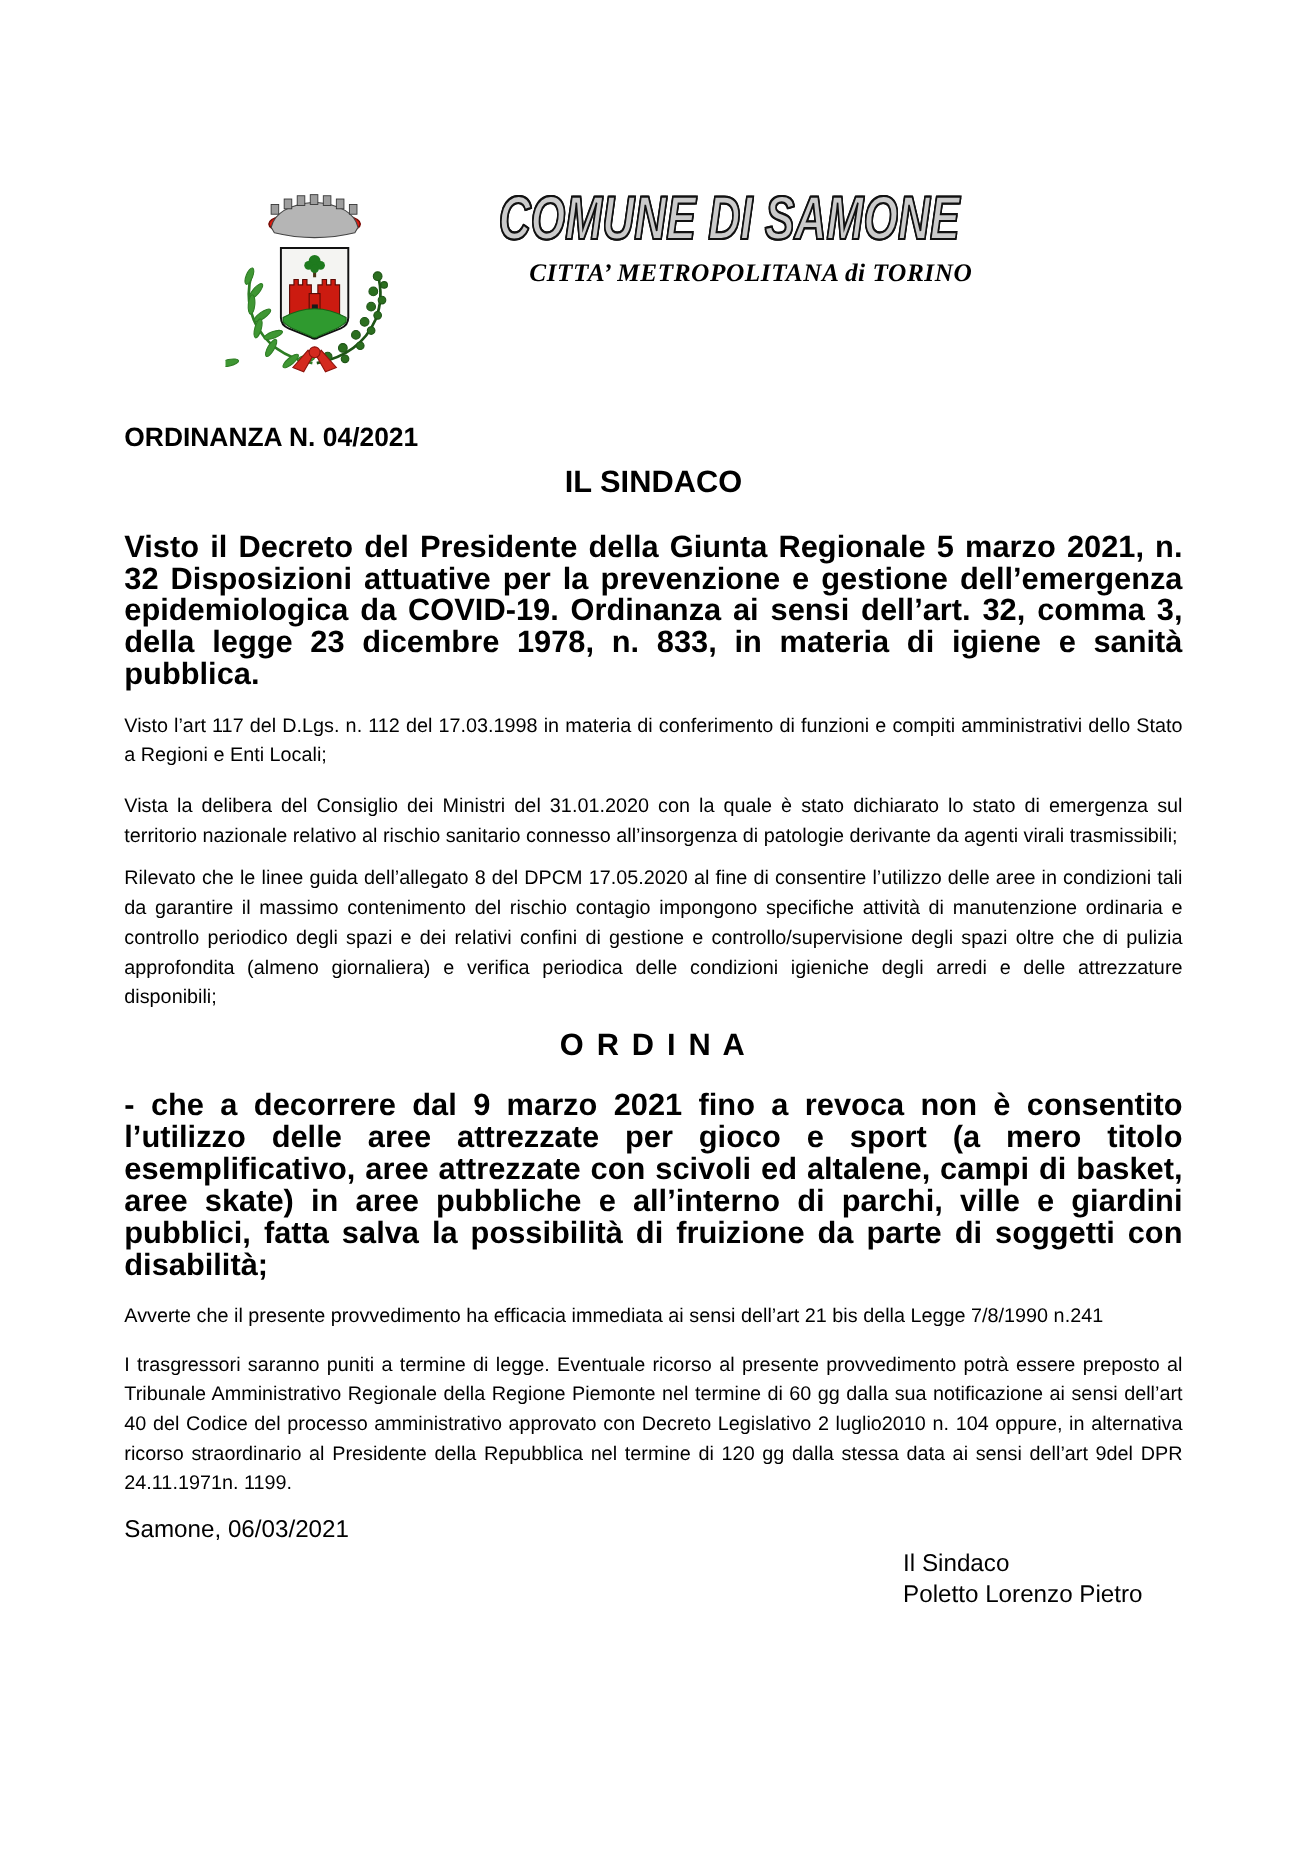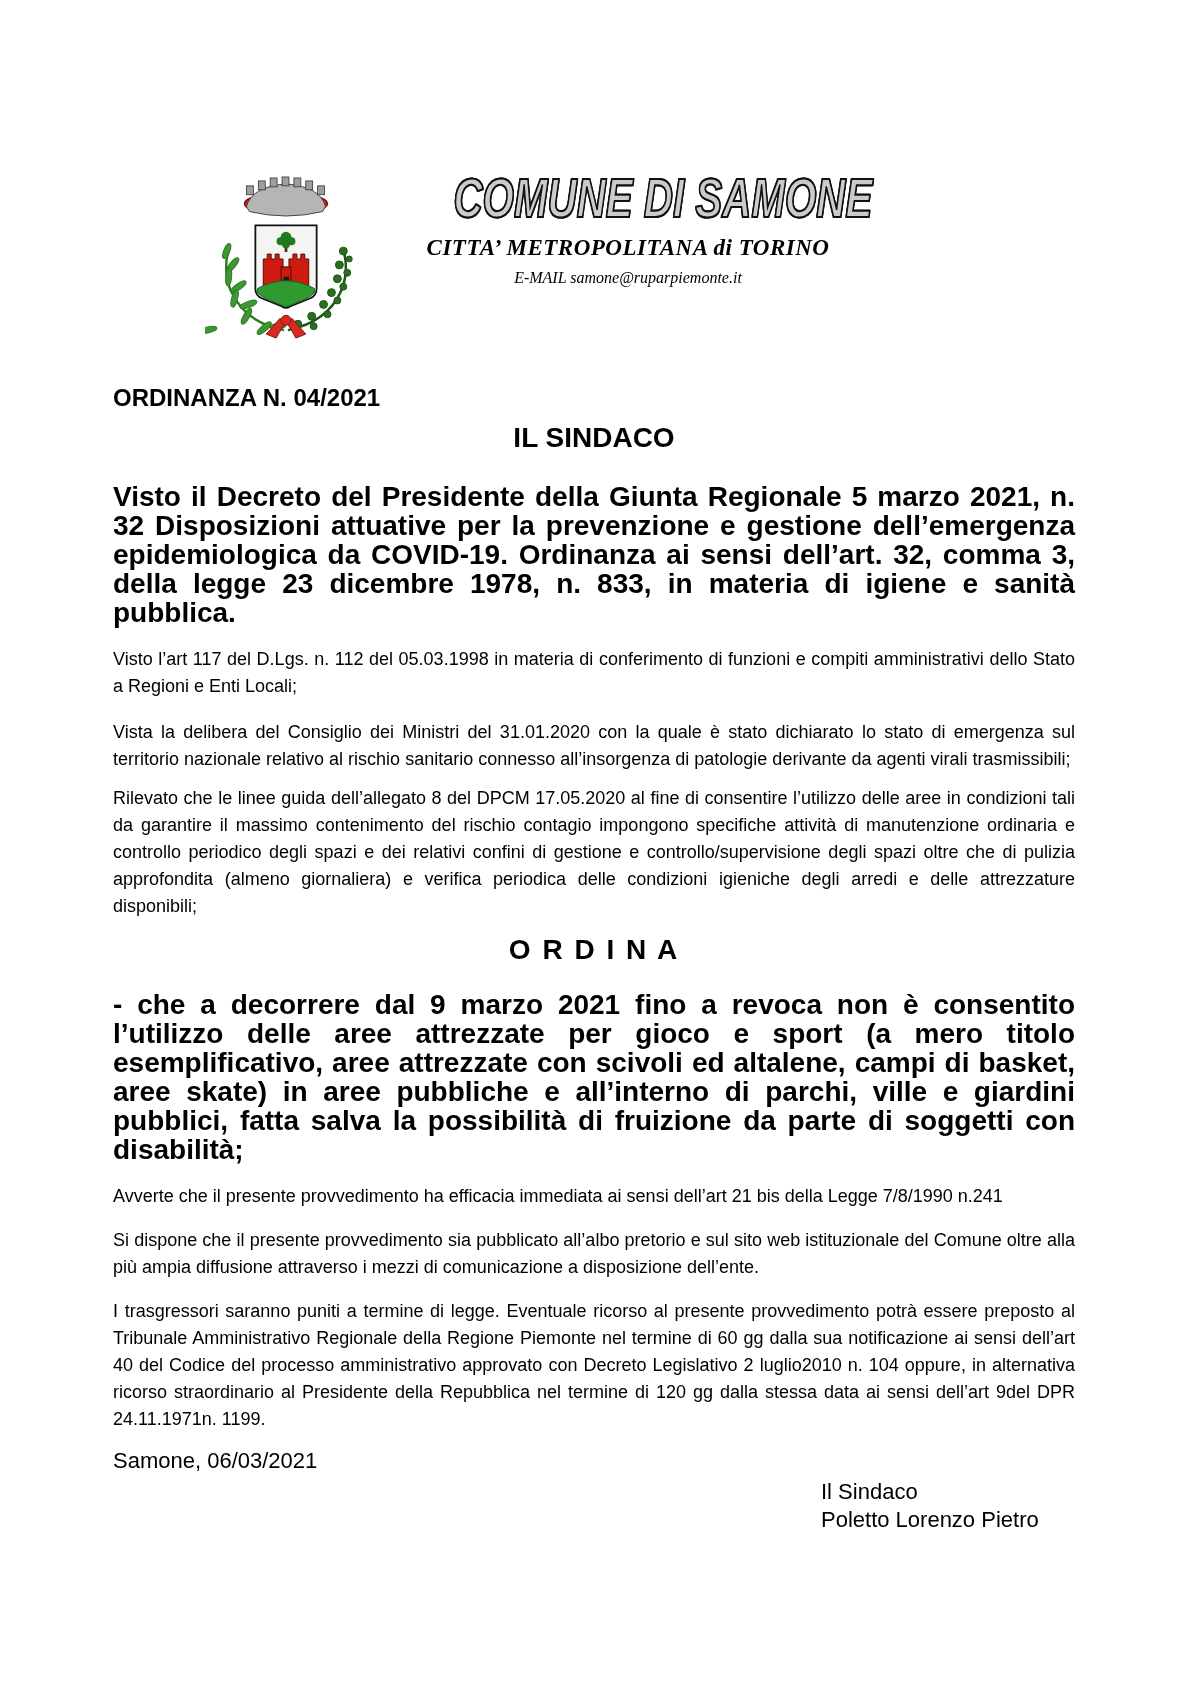--- a/index.html
+++ b/index.html
@@ -12,21 +12,21 @@
   .hdr-text{position:absolute;left:372px;top:168px;width:512px;text-align:center;}
   .hdr-title{
     font-family:"Liberation Sans",sans-serif;font-weight:bold;font-style:italic;
     font-size:56px;line-height:60px;white-space:nowrap;
     color:#cbcbcb;-webkit-text-stroke:2px #111;
     text-shadow:-1px -1px 0 #111,1px -1px 0 #111,-1px 1px 0 #111,1px 1px 0 #111;
     display:inline-block;transform:scaleX(.72);transform-origin:center;
   }
   .hdr-sub{
     margin-top:7px;font-family:"Liberation Serif",serif;font-weight:bold;font-style:italic;
-    font-size:23px;letter-spacing:.5px;
+    font-size:23px;letter-spacing:.5px;text-align:right;
   }
   .hdr-contact{
     margin-top:14px;font-family:"Liberation Serif",serif;font-weight:bold;font-style:italic;
     font-size:17px;display:flex;align-items:center;justify-content:center;gap:7px;white-space:nowrap;
   }
   .phone-glyph{font-family:"DejaVu Sans",sans-serif;font-style:normal;font-size:21px;line-height:17px;}
   .hdr-email{
     margin-top:8px;font-family:"Liberation Serif",serif;font-style:italic;font-size:16px;
   }
   
@@ -123,37 +123,35 @@
       <path d="M51,116 Q80,100 109,116 L109,120 Q104,125 96,128 L84,133 Q80,136 76,133 L64,128 Q56,125 51,120 Z" fill="#2f9a2f" stroke="#156315" stroke-width="1"></path>
     </g>
   </svg>
 </div>
 
 <div class="hdr-text">
   <div>
     <span class="hdr-title">COMUNE DI SAMONE</span>
   </div>
   <div class="hdr-sub">CITTA’ METROPOLITANA di TORINO</div>
-  <div class="hdr-email">E-MAIL samone@ruparpiemonte.it</div>
 </div>
 
 <div class="main">
   <div class="h-num">ORDINANZA N. 04/2021</div>
   <div class="h-center">IL SINDACO</div>
 
   <p class="para-bold mt-first">Visto il Decreto del Presidente della Giunta Regionale 5 marzo 2021, n. 32 Disposizioni attuative per la prevenzione e gestione dell’emergenza epidemiologica da COVID-19. Ordinanza ai sensi dell’art. 32, comma 3, della legge 23 dicembre 1978, n. 833, in materia di igiene e sanità pubblica.</p>
-  <p class="para mt">Visto l’art 117 del D.Lgs. n. 112 del 05.03.1998 in materia di conferimento di funzioni e compiti amministrativi dello Stato a Regioni e Enti Locali;</p>
+  <p class="para mt">Visto l’art 117 del D.Lgs. n. 112 del 17.03.1998 in materia di conferimento di funzioni e compiti amministrativi dello Stato a Regioni e Enti Locali;</p>
   <p class="para mt">Vista la delibera del Consiglio dei Ministri del 31.01.2020 con la quale è stato dichiarato  lo stato di emergenza sul territorio nazionale relativo al rischio sanitario connesso all’insorgenza di patologie derivante da agenti virali trasmissibili;</p>
   <p class="para mt-sm">Rilevato che le linee guida dell’allegato 8 del DPCM 17.05.2020 al fine di consentire l’utilizzo delle aree in condizioni tali da garantire il massimo contenimento del rischio contagio impongono specifiche attività di manutenzione ordinaria e controllo periodico degli spazi e dei relativi confini di gestione e controllo/supervisione degli spazi oltre che di pulizia approfondita (almeno giornaliera) e verifica periodica delle condizioni igieniche degli arredi e delle attrezzature disponibili;</p>
 
   <div class="h-ordina">O R D I N A</div>
 
   <p class="para-bold mt-disp">- che a decorrere dal 9 marzo 2021 fino a revoca non è consentito l’utilizzo delle aree attrezzate per gioco e sport (a mero titolo esemplificativo, aree attrezzate con scivoli ed altalene, campi di basket, aree skate) in aree pubbliche e all’interno di parchi, ville e giardini pubblici, fatta salva la possibilità di fruizione da parte di soggetti con disabilità;</p>
   <p class="para mt">Avverte che il presente provvedimento ha efficacia immediata ai sensi dell’art 21 bis della Legge 7/8/1990 n.241</p>
-  <p class="para mt17">Si dispone che il presente provvedimento sia pubblicato all’albo pretorio e sul sito web istituzionale del Comune oltre alla più ampia diffusione attraverso i mezzi di comunicazione a disposizione dell’ente.</p>
   <p class="para mt17">I trasgressori saranno puniti a termine di legge. Eventuale ricorso al presente provvedimento potrà essere preposto al Tribunale Amministrativo Regionale della Regione Piemonte nel termine di 60 gg dalla sua notificazione ai sensi dell’art 40 del Codice del processo amministrativo approvato con Decreto Legislativo 2 luglio2010 n. 104 oppure, in alternativa ricorso straordinario al Presidente della Repubblica nel termine di 120 gg dalla stessa data ai sensi dell’art 9del DPR 24.11.1971n. 1199.</p>
 
   <div class="place-date">Samone, 06/03/2021</div>
 
   <div class="signature">
     <div>Il Sindaco</div>
     <div>Poletto Lorenzo Pietro</div>
   </div>
 </div>
 

